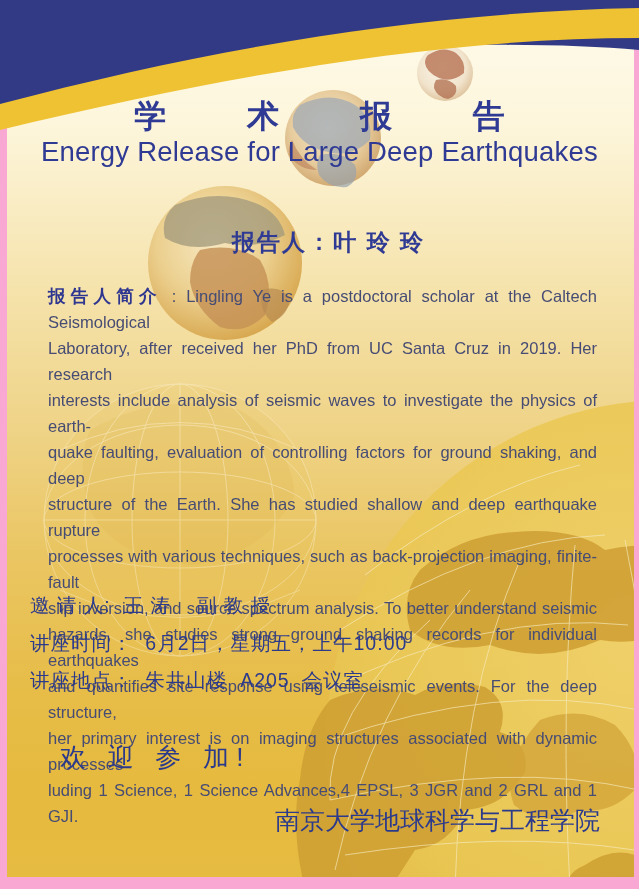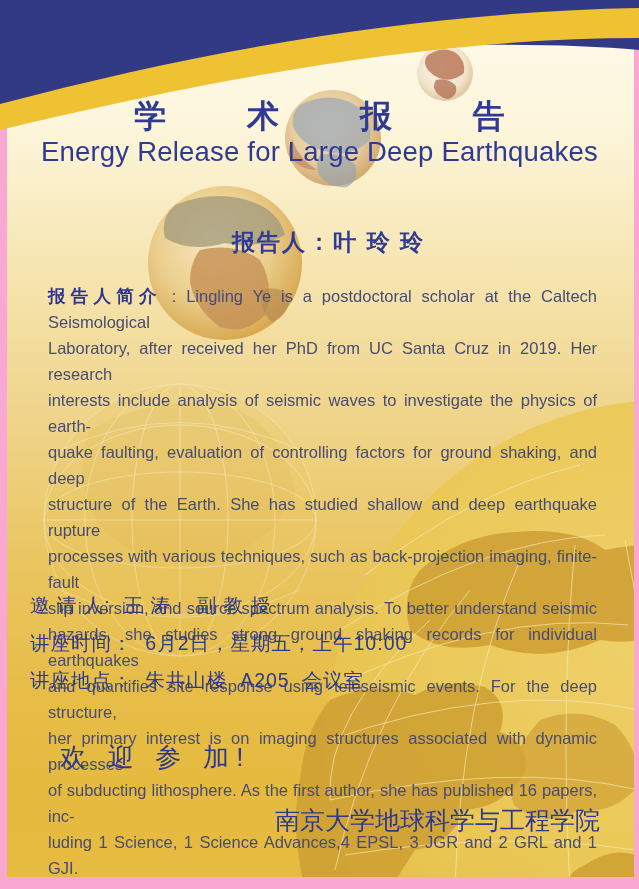--- a/index.html
+++ b/index.html
@@ -141,21 +141,20 @@
 
     <div class="bio-line">Laboratory,  after  received her PhD from  UC  Santa Cruz in 2019. Her research</div>
         <div class="bio-line">interests include  analysis of seismic waves to investigate  the physics of earth-</div>
         <div class="bio-line">quake faulting, evaluation of controlling factors for ground shaking, and  deep</div>
         <div class="bio-line">structure of  the  Earth. She has studied shallow  and deep earthquake rupture</div>
         <div class="bio-line">processes with various techniques, such as back-projection imaging, finite-fault</div>
         <div class="bio-line">slip  inversion,  and  source  spectrum  analysis.  To  better understand  seismic</div>
         <div class="bio-line">hazards, she studies strong ground shaking records for individual earthquakes</div>
         <div class="bio-line">and  quantifies  site response  using teleseismic events. For the deep structure,</div>
         <div class="bio-line">her primary interest is on imaging structures associated with dynamic processes</div>
-        <div class="bio-line">of subducting lithosphere. As the first author, she has published 16 papers, inc-</div>
         <div class="bio-line bio-last">luding 1 Science, 1 Science Advances,4 EPSL, 3 JGR and 2 GRL and 1 GJI.</div>
       </div>
   </div>
 
   <div class="txt info-line info-inviter">邀 请 人:  王 涛    副 教 授</div>
   <div class="txt info-line info-time">讲座时间：  6月2日，星期五，上午10:00</div>
   <div class="txt info-line info-loc">讲座地点：  朱共山楼  A205  会议室</div>
 
   <div class="txt welcome">欢   迎   参   加 !</div>
   <div class="txt org">

